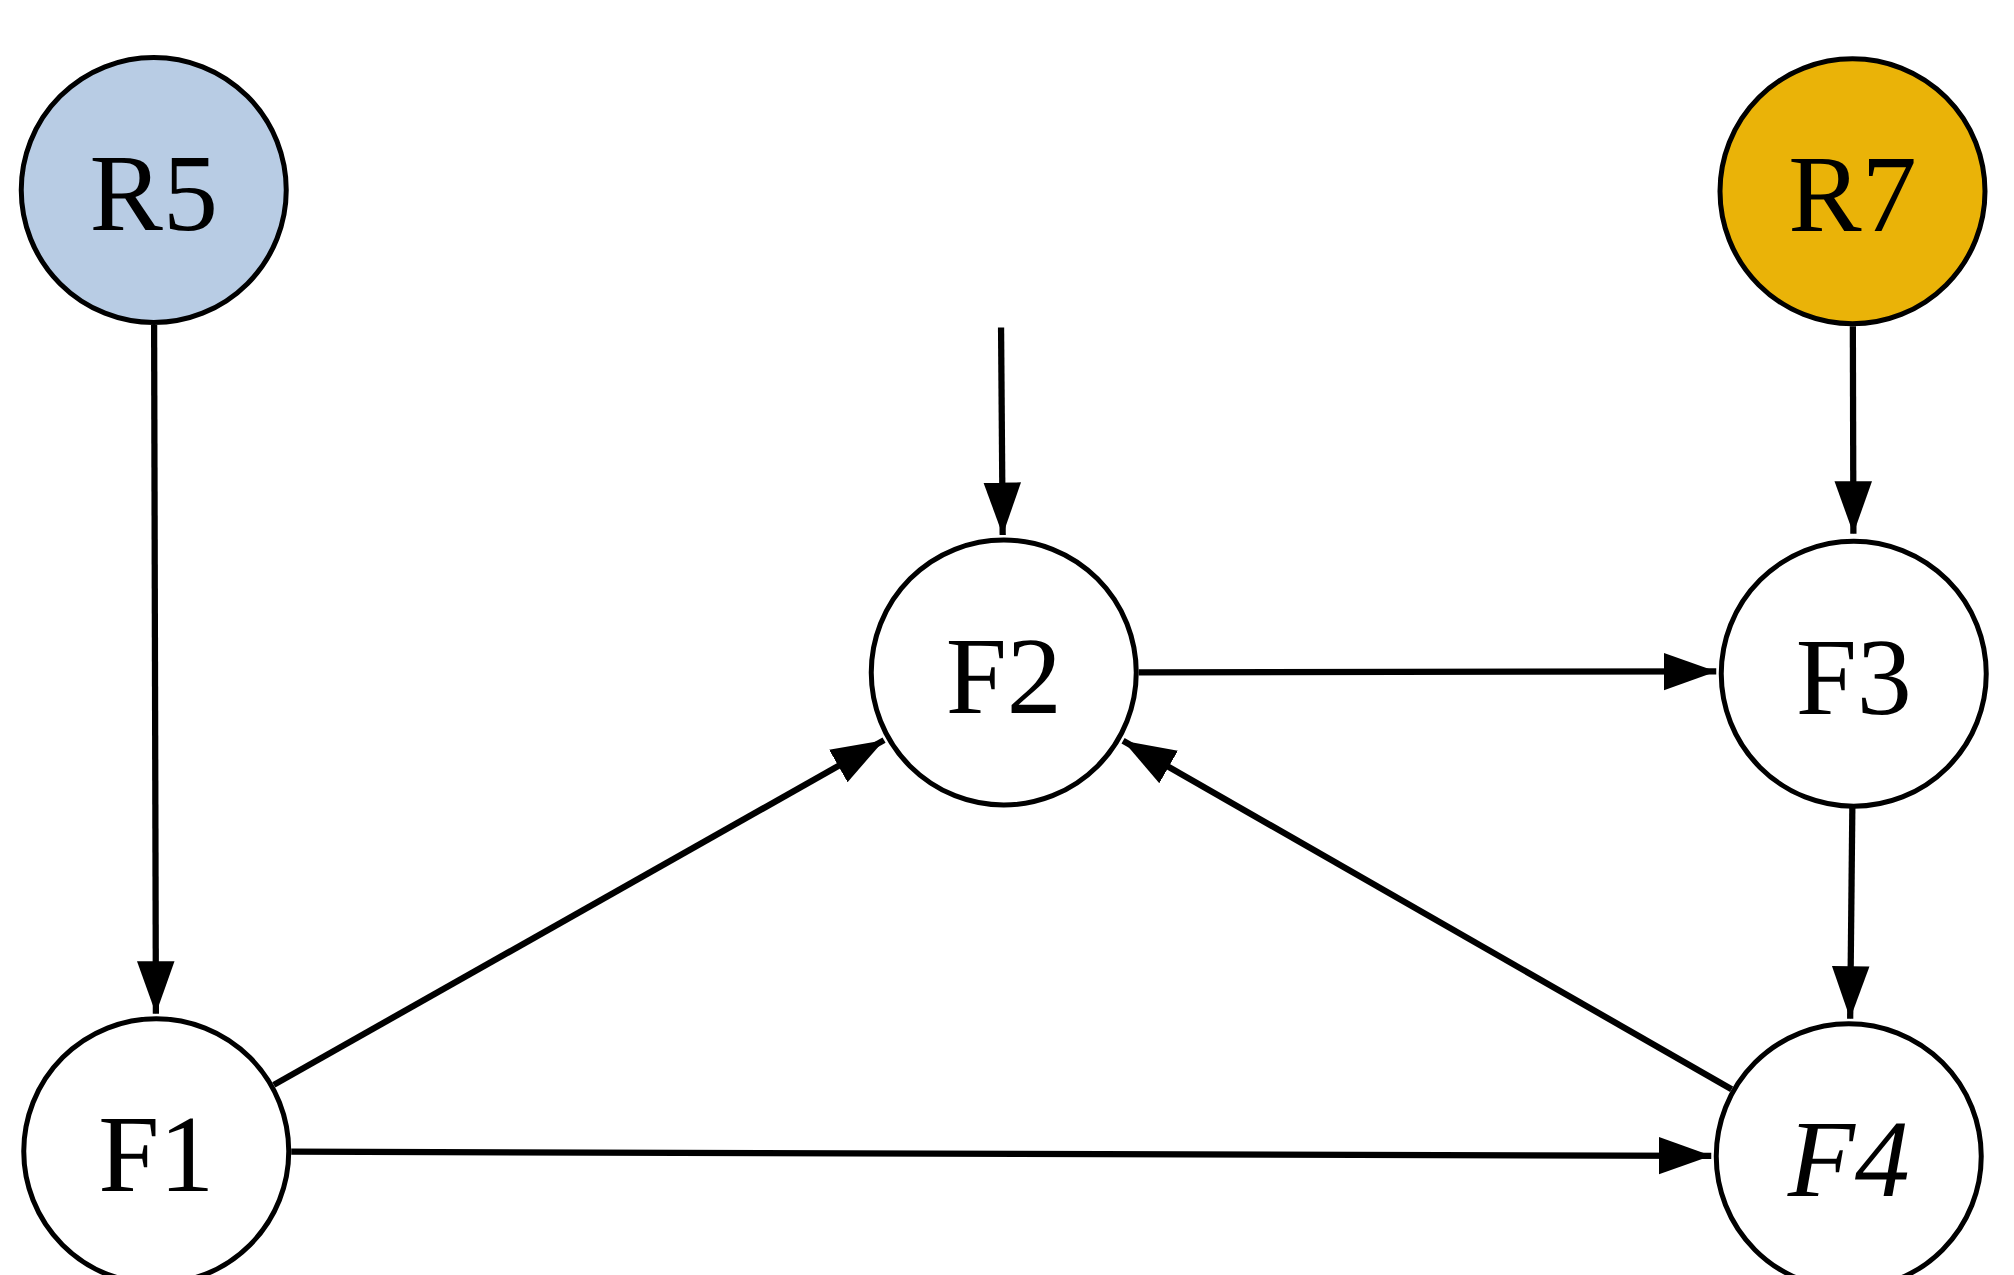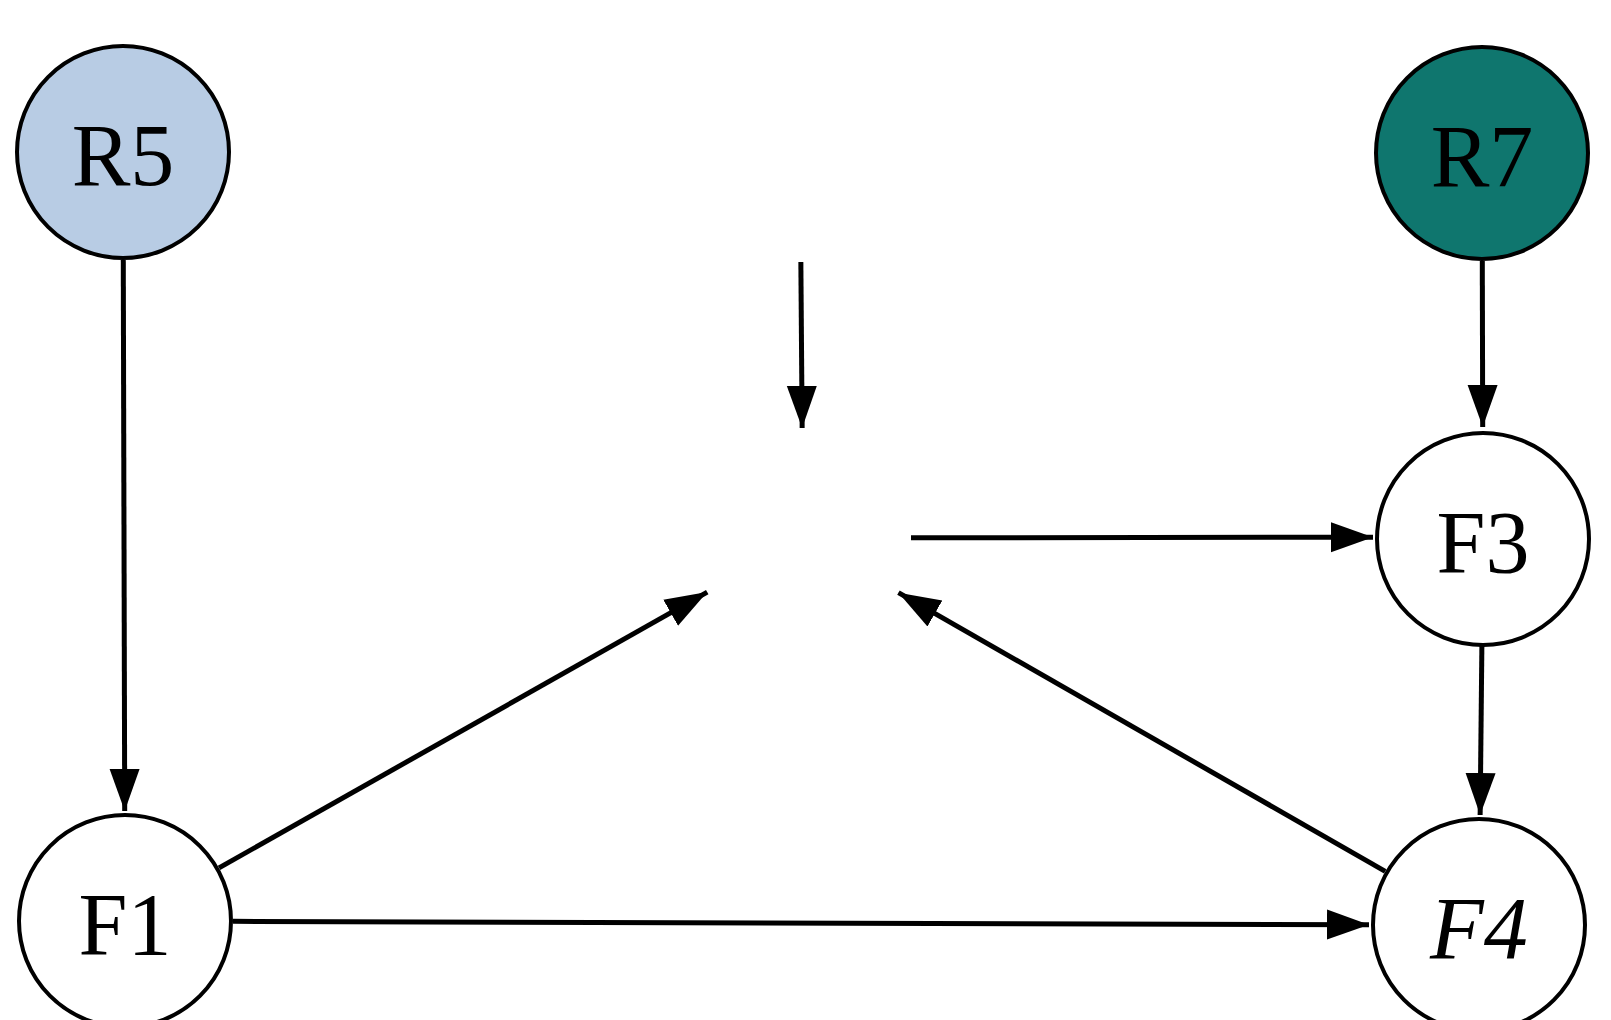--- a/index.html
+++ b/index.html
@@ -58,25 +58,28 @@
         <line x1="232.99952872590174" y1="895.3190532606378" x2="1369.0004800013965" y2="898.6750383456466" stroke="#000000" stroke-width="5" marker-end="url(#arrowhead)"></line>
         <line x1="910.9998832181825" y1="511.8411766423262" x2="1373.0001189444438" y2="511.16176453096404" stroke="#000000" stroke-width="5" marker-end="url(#arrowhead)"></line>
         <line x1="1481.8866571002934" y1="618.9942612715494" x2="1480.1339603608124" y2="789.0058450011998" stroke="#000000" stroke-width="5" marker-end="url(#arrowhead)"></line>
         <line x1="1385.2724319859617" y1="845.3423538144485" x2="898.4632637180019" y2="566.6513063000988" stroke="#000000" stroke-width="5" marker-end="url(#arrowhead)"></line>
       </g>
   </svg>
 
   <div class="node" style="left: 15px; top: 18px; width: 216px; height: 216px; background: rgb(184, 204, 228); border-color: rgb(0, 0, 0); border-width: 4.5px;">
     <span class="node-label">R5</span>
   </div>
-  <div class="node" style="left: 1374px; top: 19px; width: 216px; height: 216px; background: #0f766e; border-color: rgb(0, 0, 0); border-width: 4.5px;">
+  <div class="node" style="left: 1374px; top: 19px; width: 216px; height: 216px; background: #eab308; border-color: rgb(0, 0, 0); border-width: 4.5px;">
     <span class="node-label">R7</span>
   </div>
   <div class="node" style="left: 17px; top: 787px; width: 216px; height: 216px; background: rgb(255, 255, 255); border-color: rgb(0, 0, 0); border-width: 4.5px;">
     <span class="node-label">F1</span>
+  </div>
+  <div class="node" style="left: 695px; top: 404px; width: 216px; height: 216px; background: rgb(255, 255, 255); border-color: rgb(0, 0, 0); border-width: 4.5px;">
+    <span class="node-label">F2</span>
   </div>
   <div class="node" style="left: 1375px; top: 405px; width: 216px; height: 216px; background: rgb(255, 255, 255); border-color: rgb(0, 0, 0); border-width: 4.5px;">
     <span class="node-label">F3</span>
   </div>
   <div class="node" style="left: 1371px; top: 791px; width: 216px; height: 216px; background: rgb(255, 255, 255); border-color: rgb(0, 0, 0); border-width: 4.5px; font-style: italic;">
     <span class="node-label">F4</span>
   </div>
 </div>
 
 </body></html>

